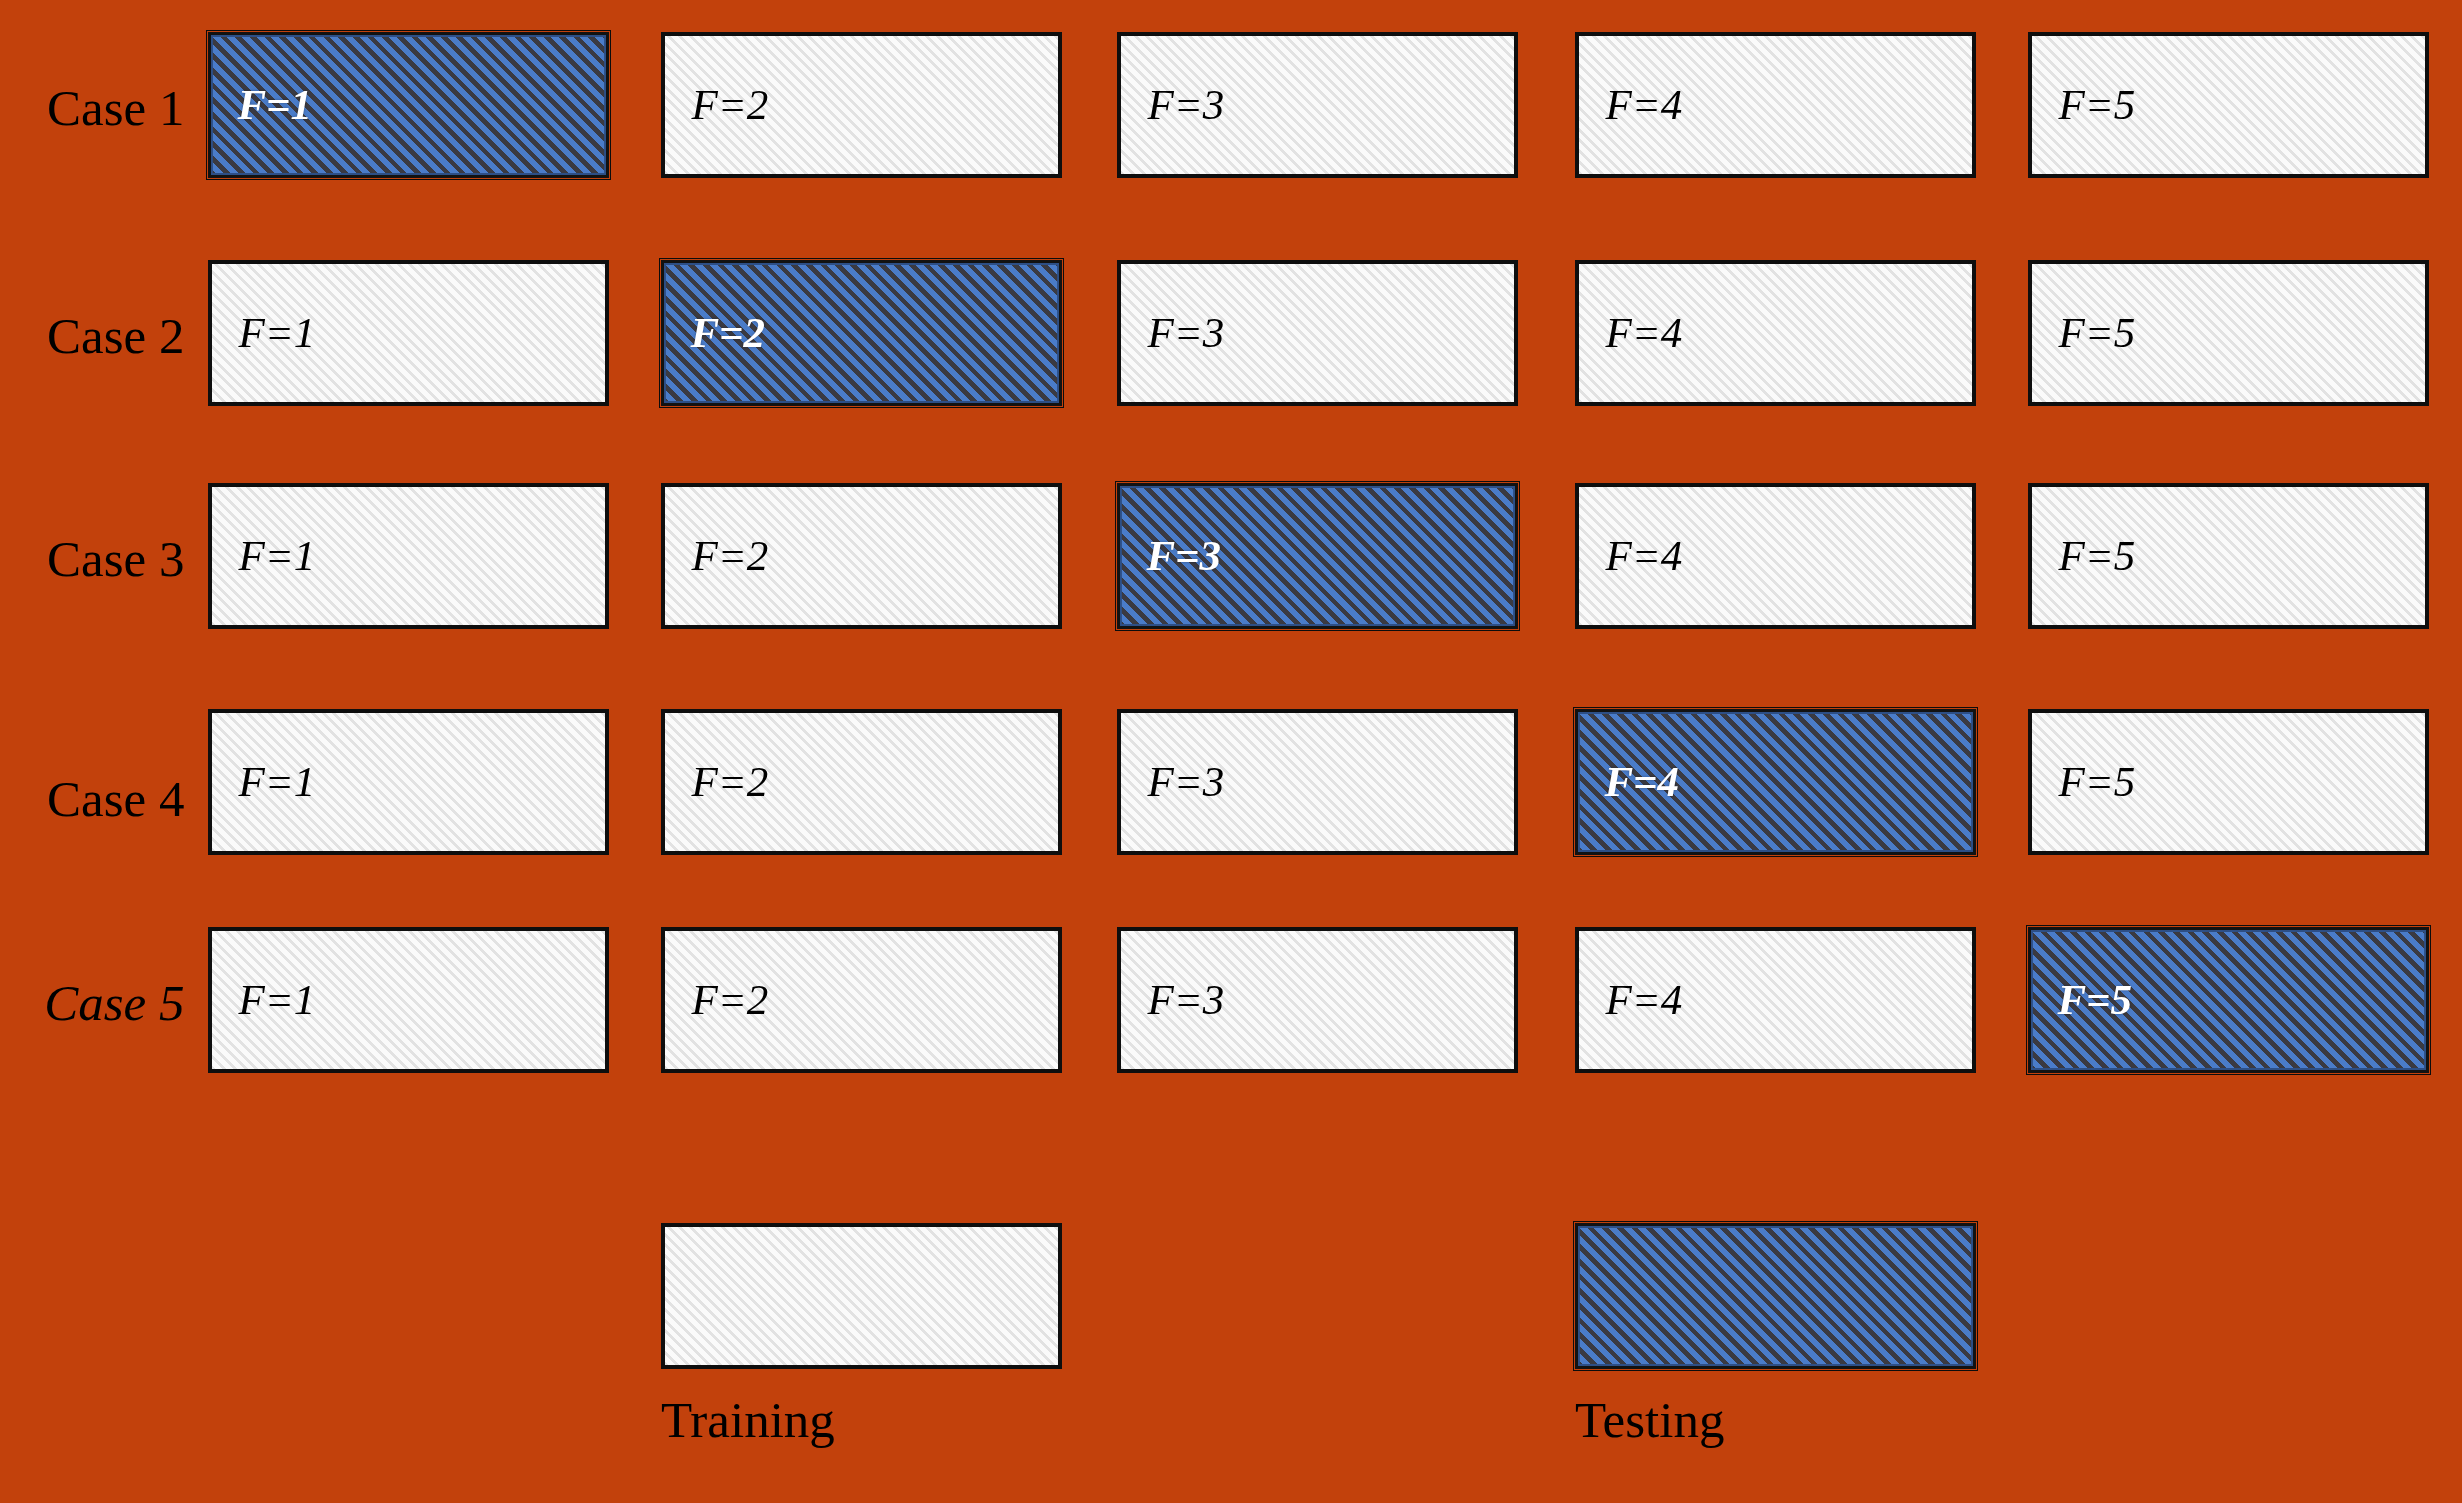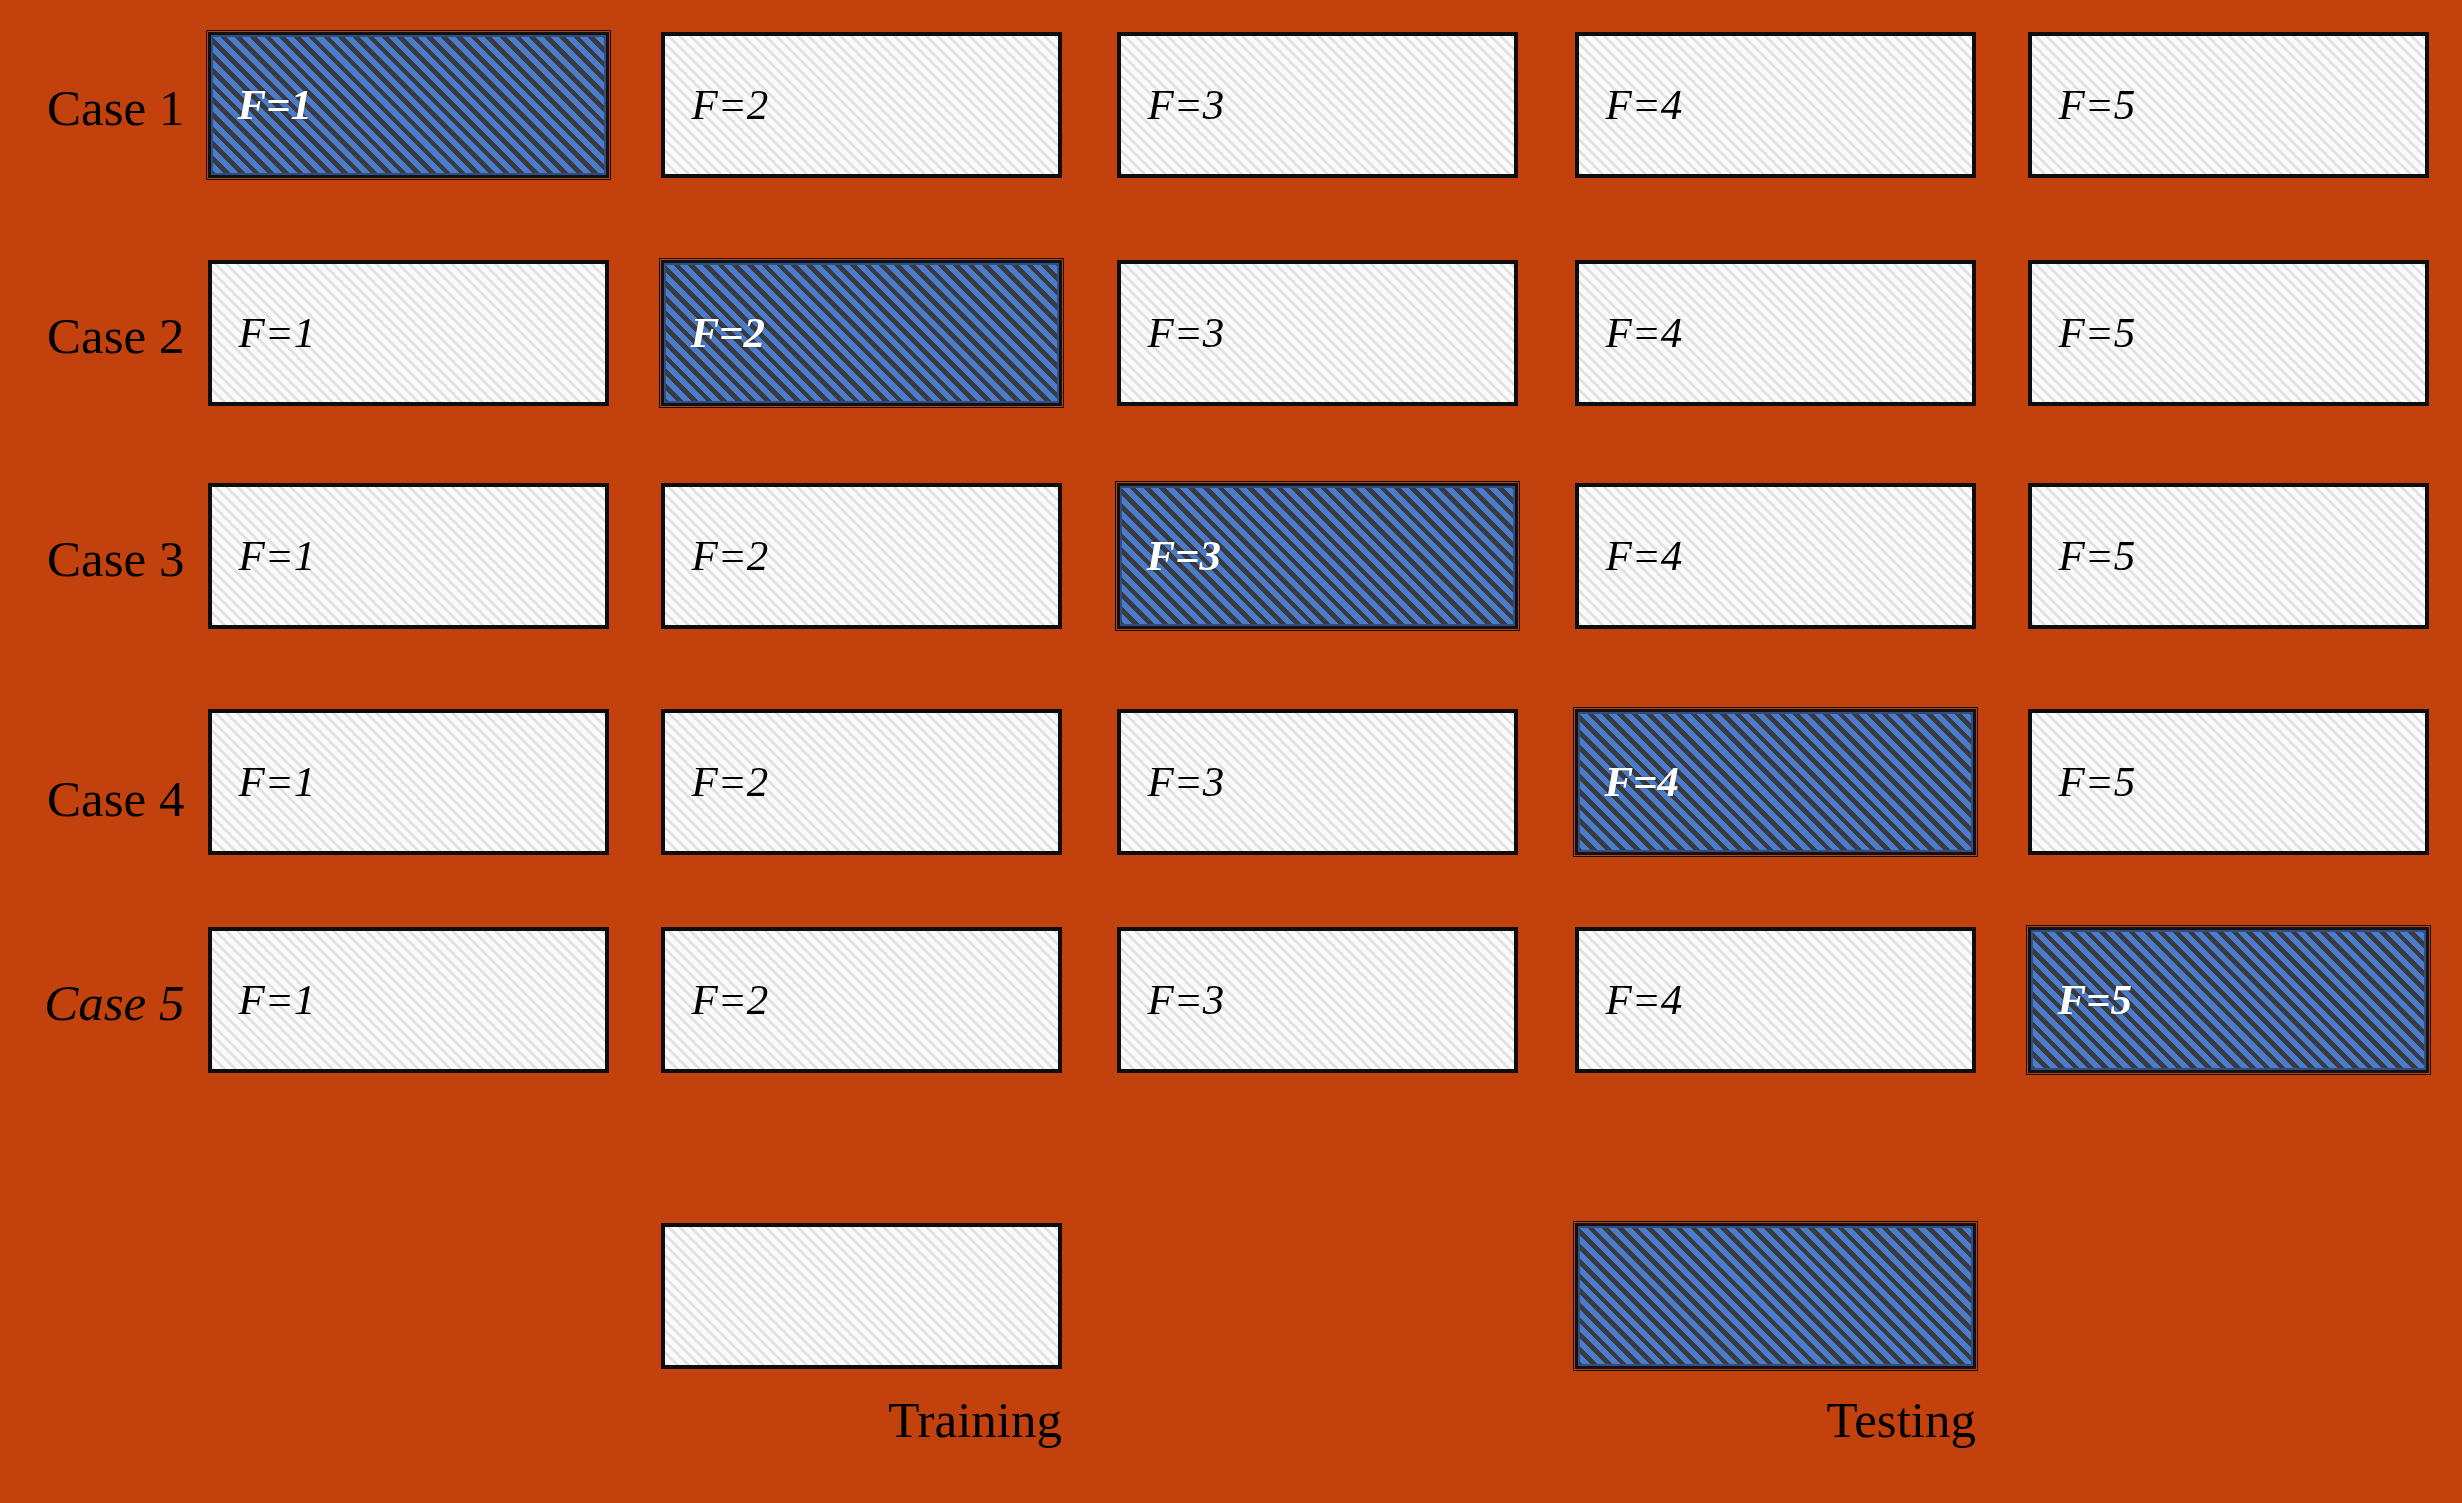--- a/index.html
+++ b/index.html
@@ -91,21 +91,21 @@
   
   .legend-box {
     position: absolute;
     width: 401px;
     height: 146px;
     box-sizing: border-box;
   }
   .legend-caption {
     position: absolute;
     width: 401px;
-    text-align: right;
+    text-align: left;
     font-family: "Liberation Serif", serif;
     font-size: 51px;
     font-style: normal;
     color: #000000;
     line-height: 1;
     white-space: nowrap;
   }
 </style>
 </head>
 <body>

